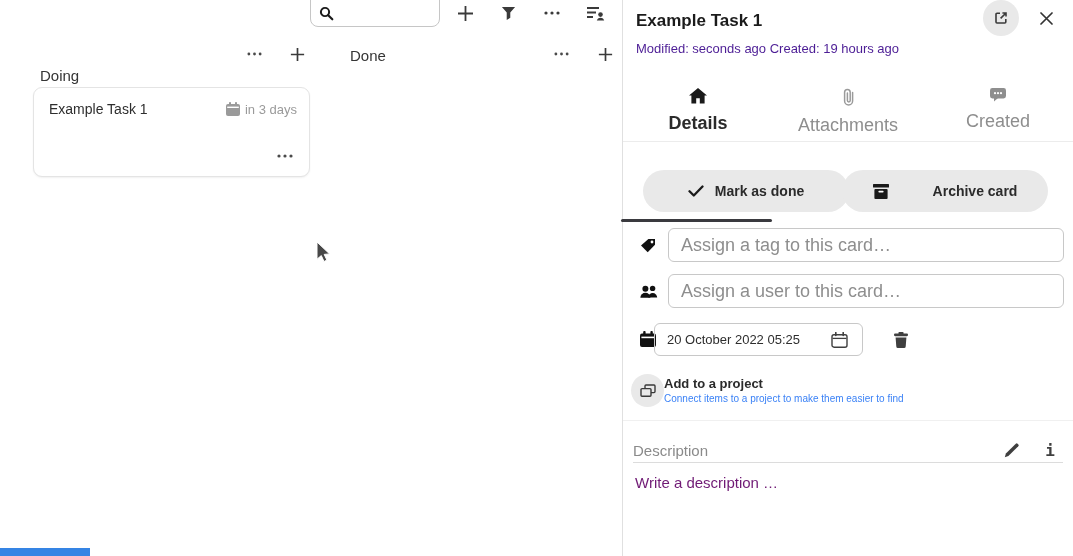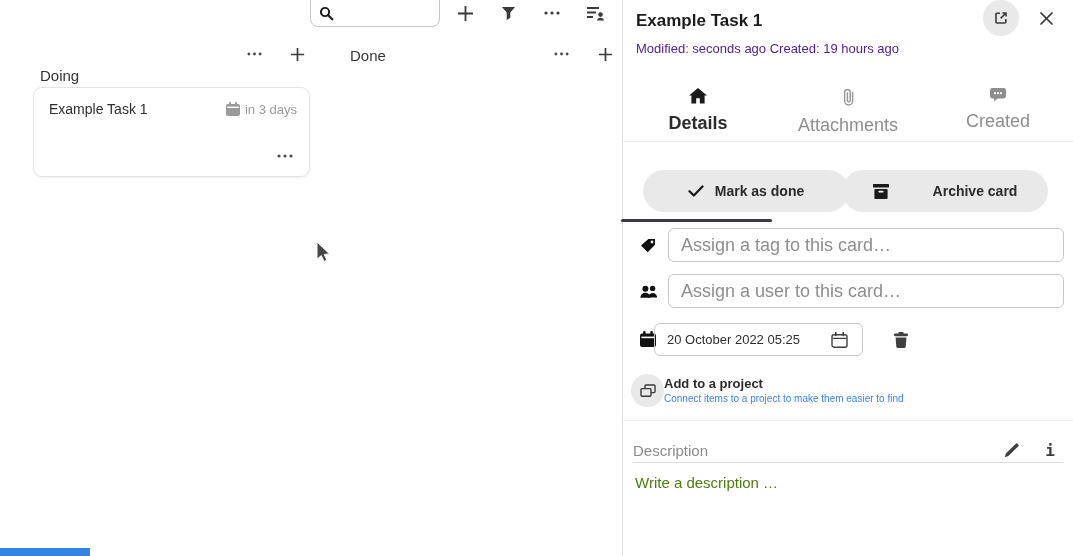--- a/index.html
+++ b/index.html
@@ -72,21 +72,21 @@
   .project-sub { font-size:10px; color:#3b82f6; margin-top:2px; }
 
   .section-sep { position:absolute; left:0; top:420px; width:450px; height:1px; background:#f0f0f0; }
 
   .desc-header { position:absolute; left:10px; top:438px; width:430px; height:24px; display:flex; align-items:center; }
   .desc-label { font-size:15px; color:#8a8a8a; flex:1; }
   .desc-edit, .desc-info { border:none; background:transparent; cursor:pointer; color:#3f3f3f;
     display:flex; align-items:center; justify-content:center; width:26px; height:22px; }
   .desc-info { font-family:"DejaVu Sans Mono",monospace; font-weight:bold; font-size:16px; margin-left:12px; }
   .desc-underline { position:absolute; left:10px; top:462px; width:430px; height:1px; background:#dcdcdc; }
-  .desc-placeholder { position:absolute; left:12px; top:474px; font-size:15px; color:#4d7c0f; }
+  .desc-placeholder { position:absolute; left:12px; top:474px; font-size:15px; color:#701a75; }
 </style>
 </head>
 <body>
 
 <div class="app">
 
   <div class="board">
 
     <div class="search-field">
       <svg width="15" height="15" viewBox="0 0 16 16">

